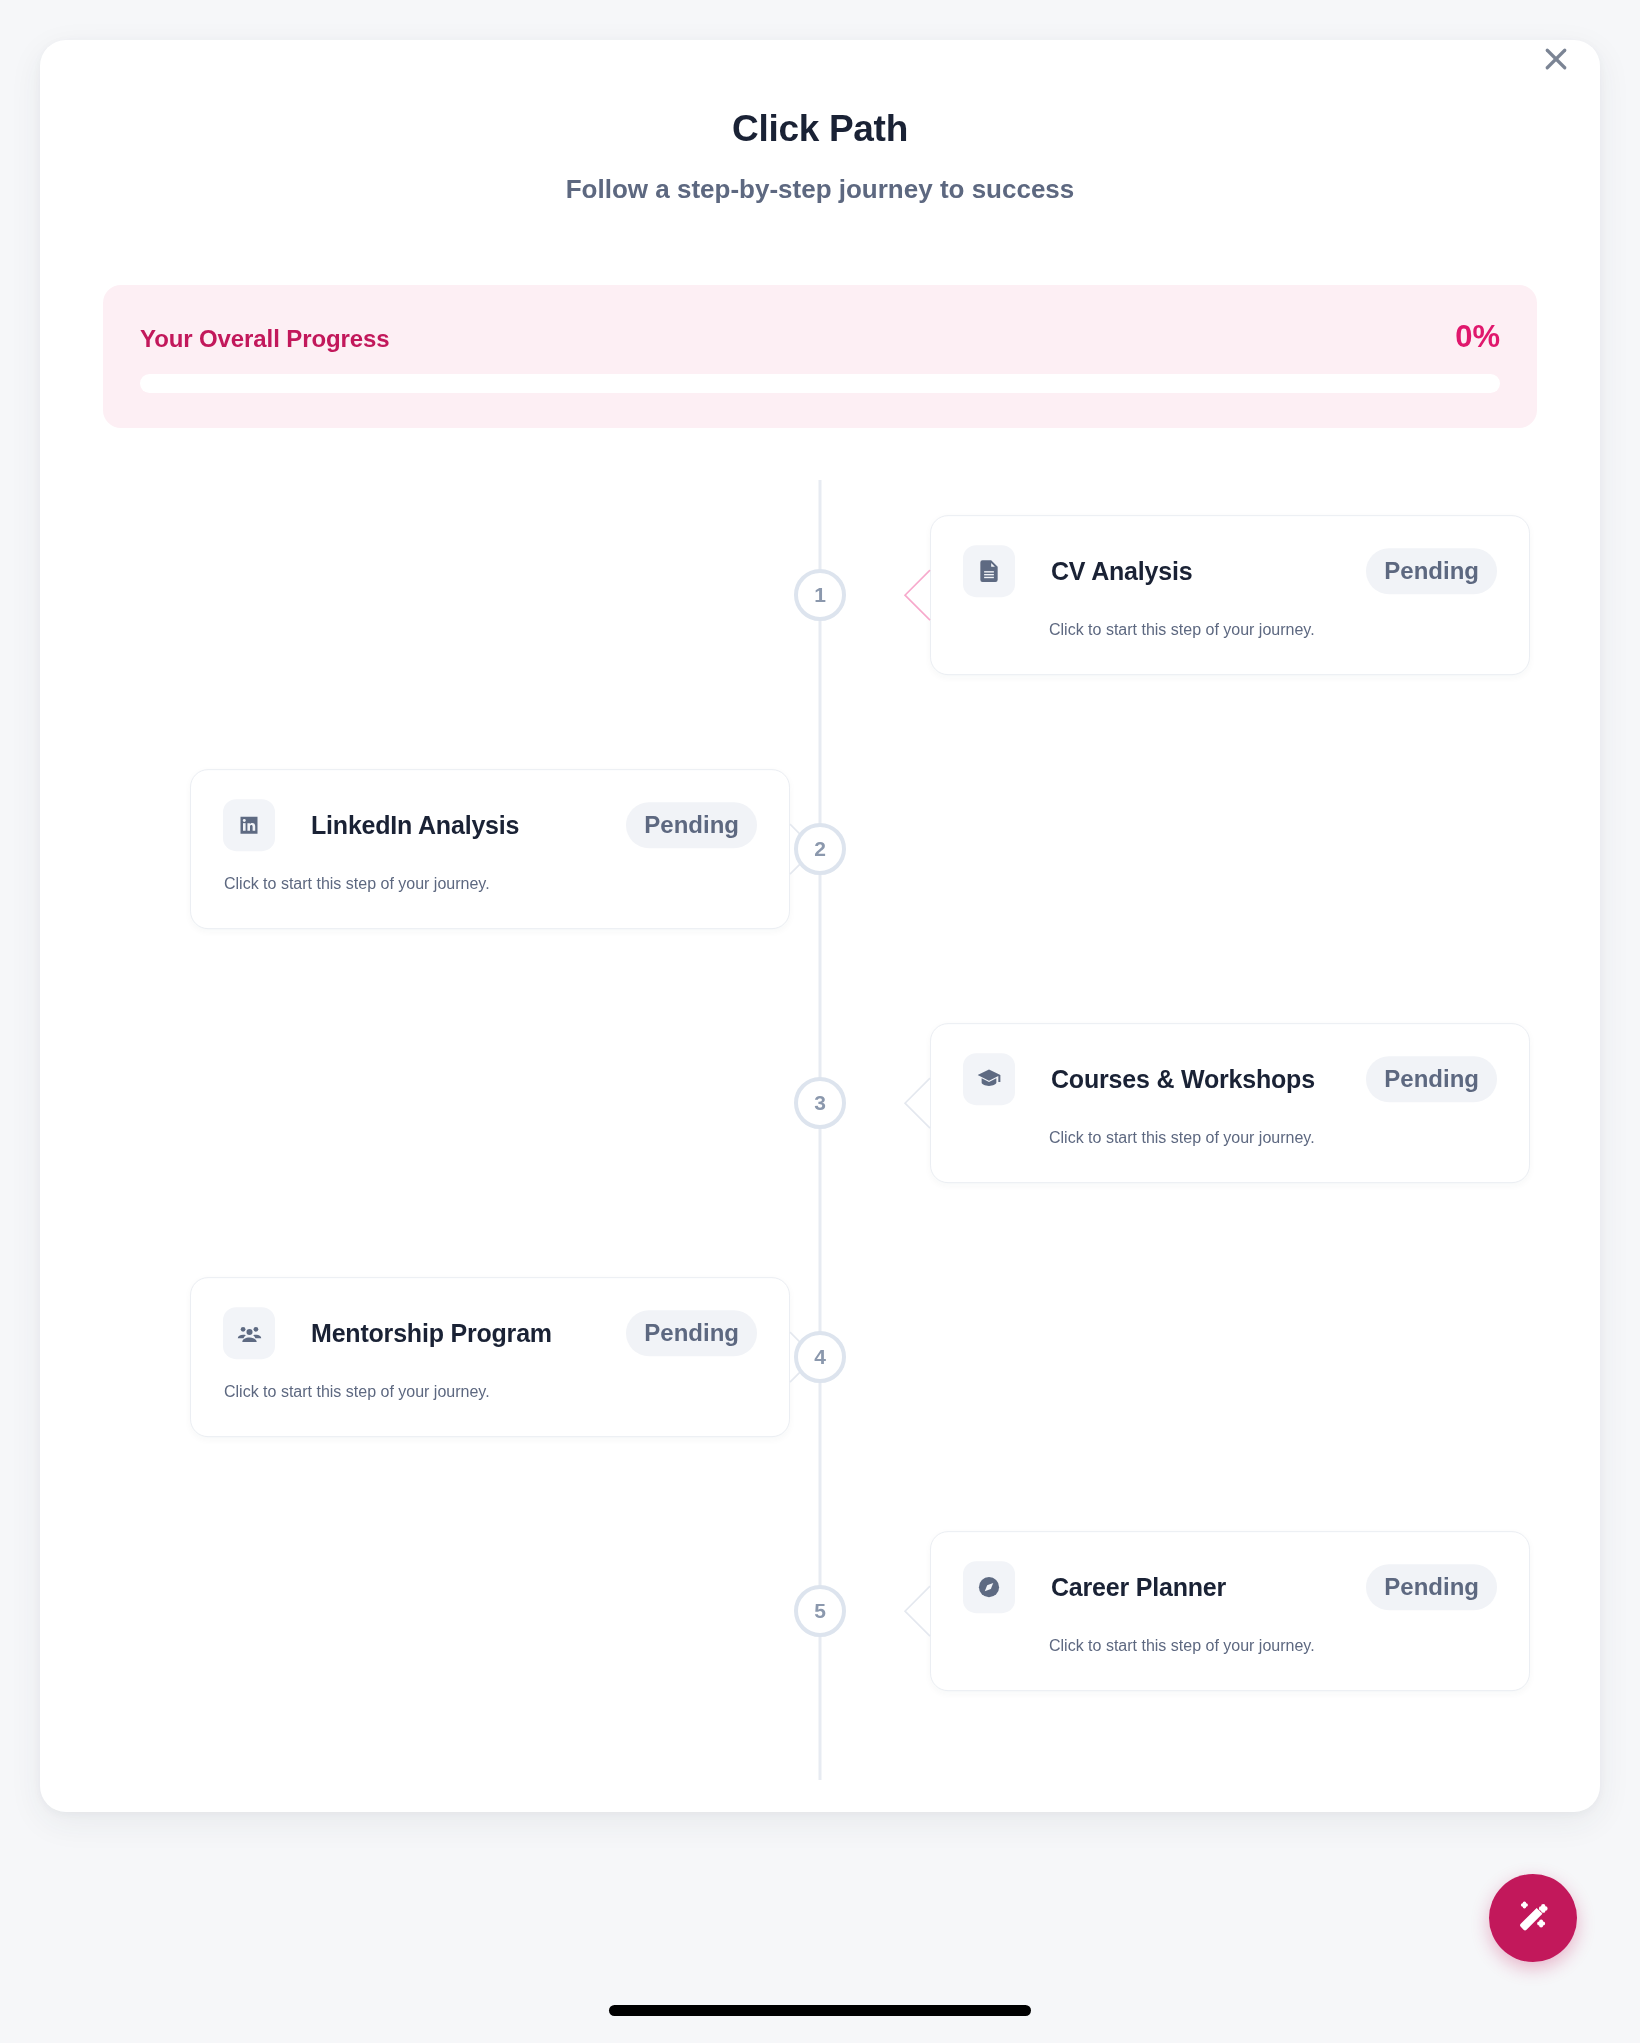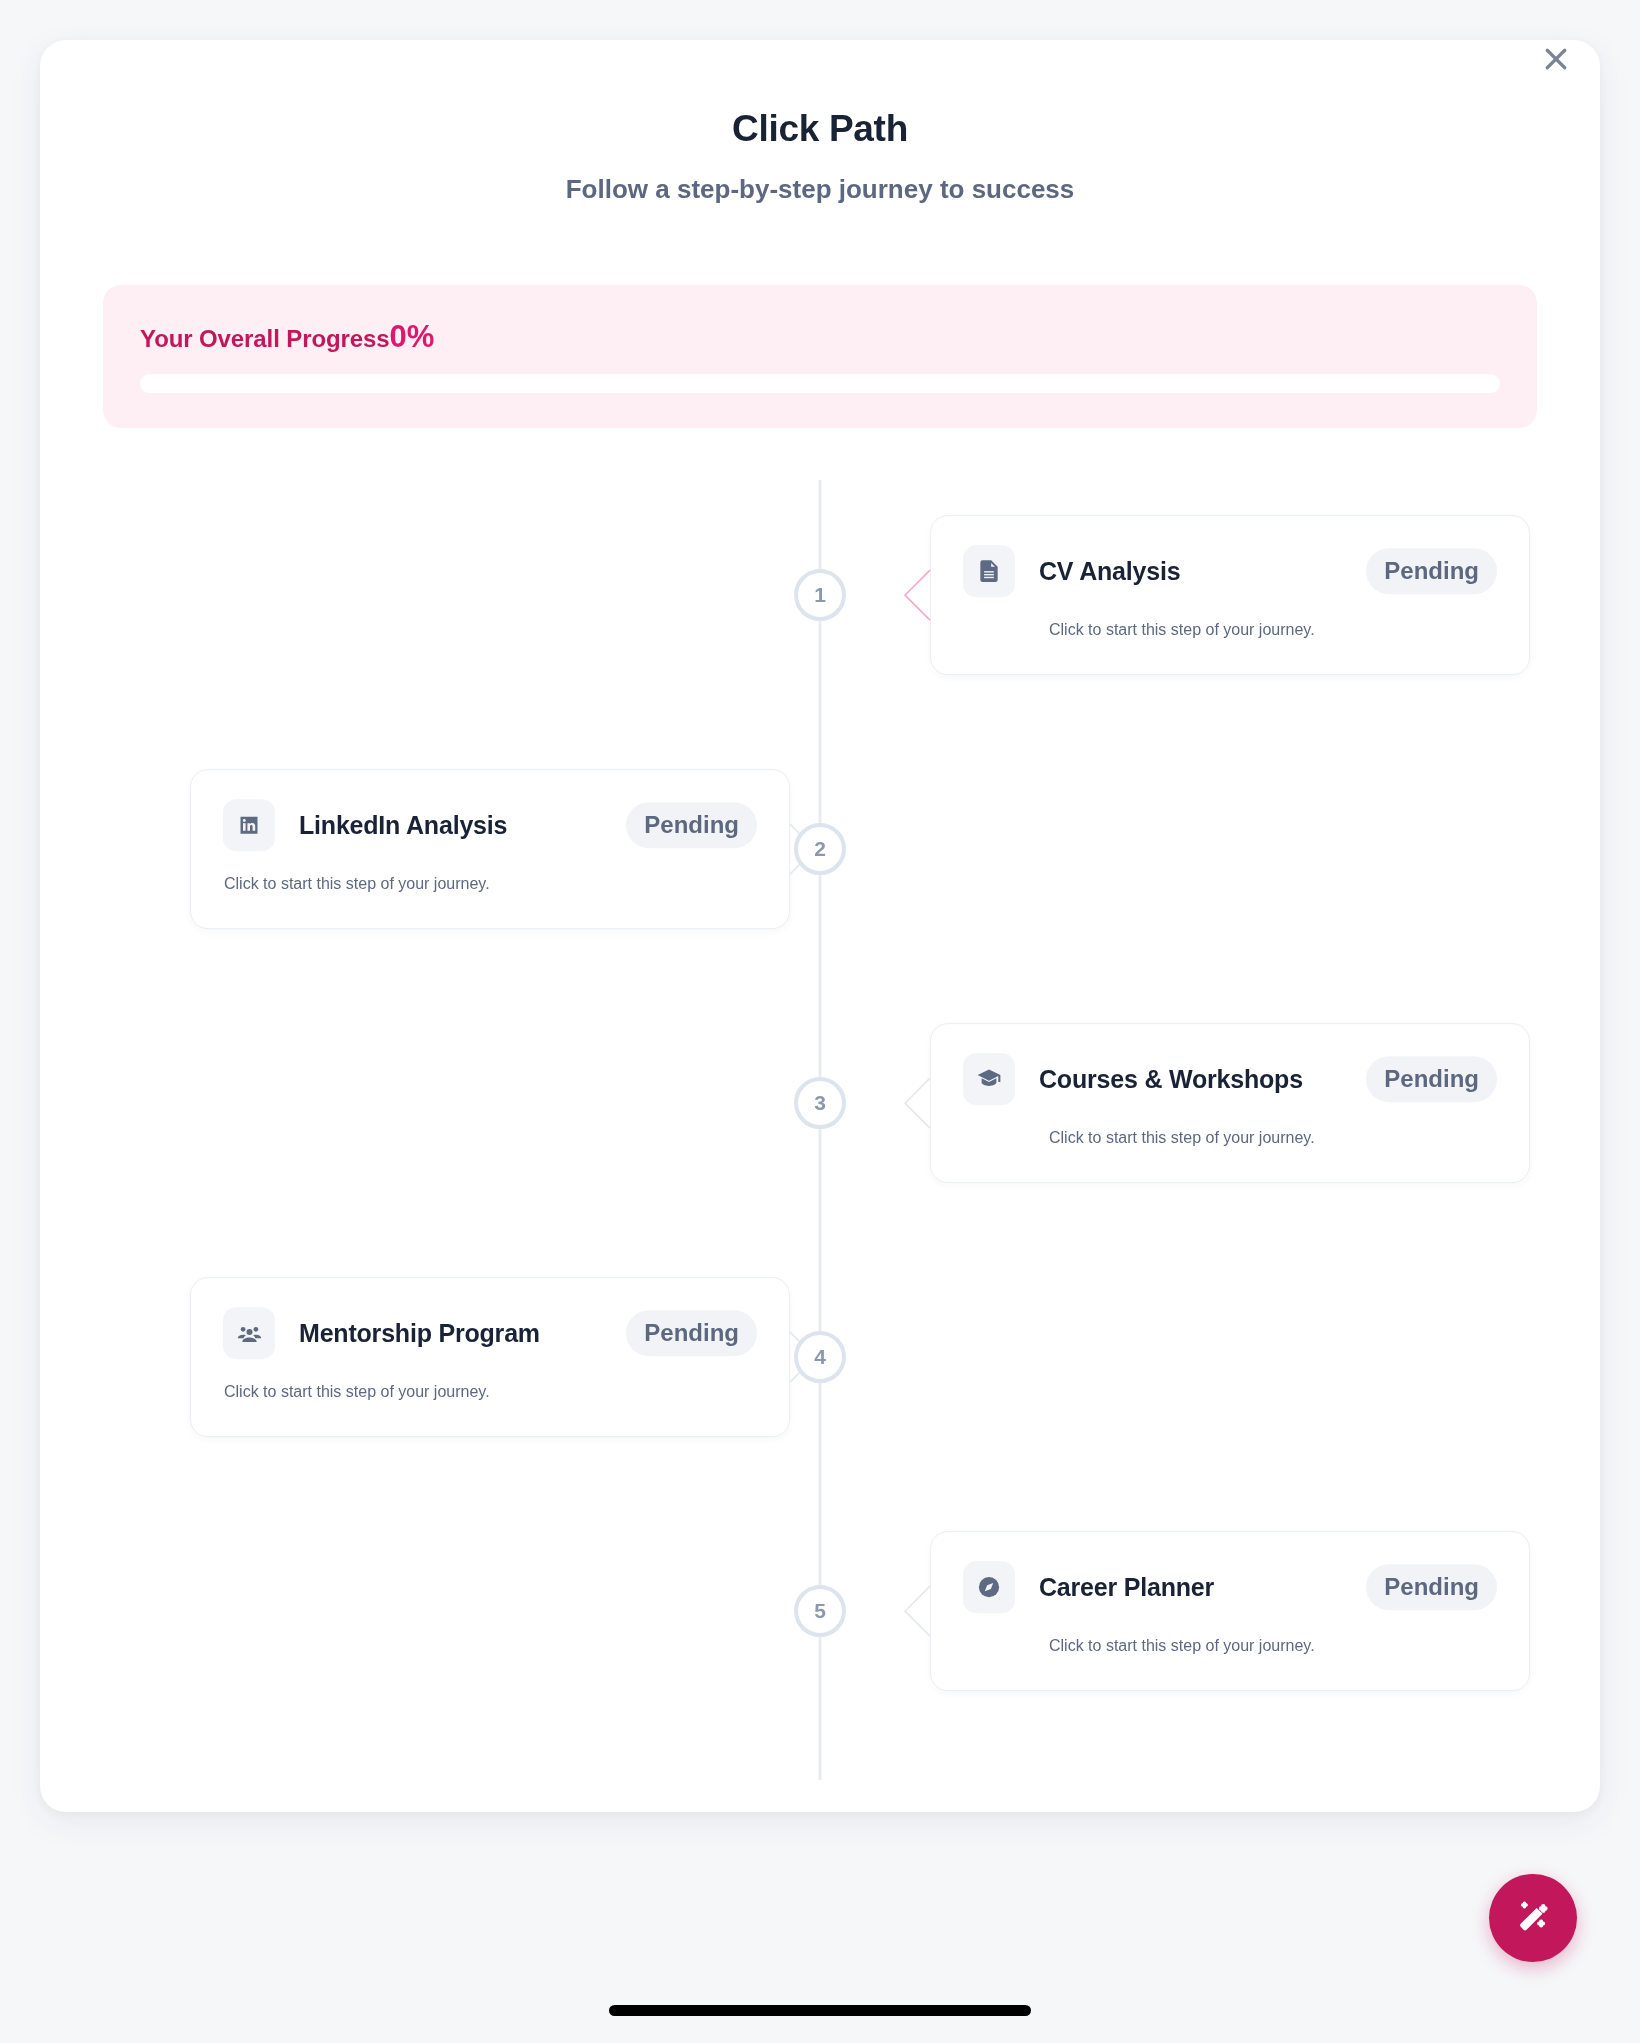--- a/index.html
+++ b/index.html
@@ -67,21 +67,21 @@
     top: 245px;
     width: 1434px;
     height: 143px;
     background: #fdeff4;
     border-radius: 18px;
     padding: 0 37px;
   }
   .progress-row {
     display: flex;
     align-items: baseline;
-    justify-content: flex-start;
+    justify-content: space-between;
     padding-top: 34px;
   }
   .progress-label {
     font-size: 24px;
     font-weight: 700;
     color: #c2185b;
     letter-spacing: -0.1px;
   }
   .progress-value {
     font-size: 31px;
@@ -174,21 +174,21 @@
     height: 52px;
     overflow: visible;
   }
   .step-card.right .notch { left: -28px; transform: translateY(-50%); }
   .step-card.left  .notch { right: -28px; transform: translateY(-50%) scaleX(-1); }
   .notch svg { display: block; }
 
   .card-head {
     display: flex;
     align-items: center;
-    gap: 0;
+    gap: 12px;
   }
   .card-icon {
     width: 52px;
     height: 52px;
     flex: 0 0 52px;
     border-radius: 13px;
     background: #f2f4f8;
     display: flex;
     align-items: center;
     justify-content: center;

